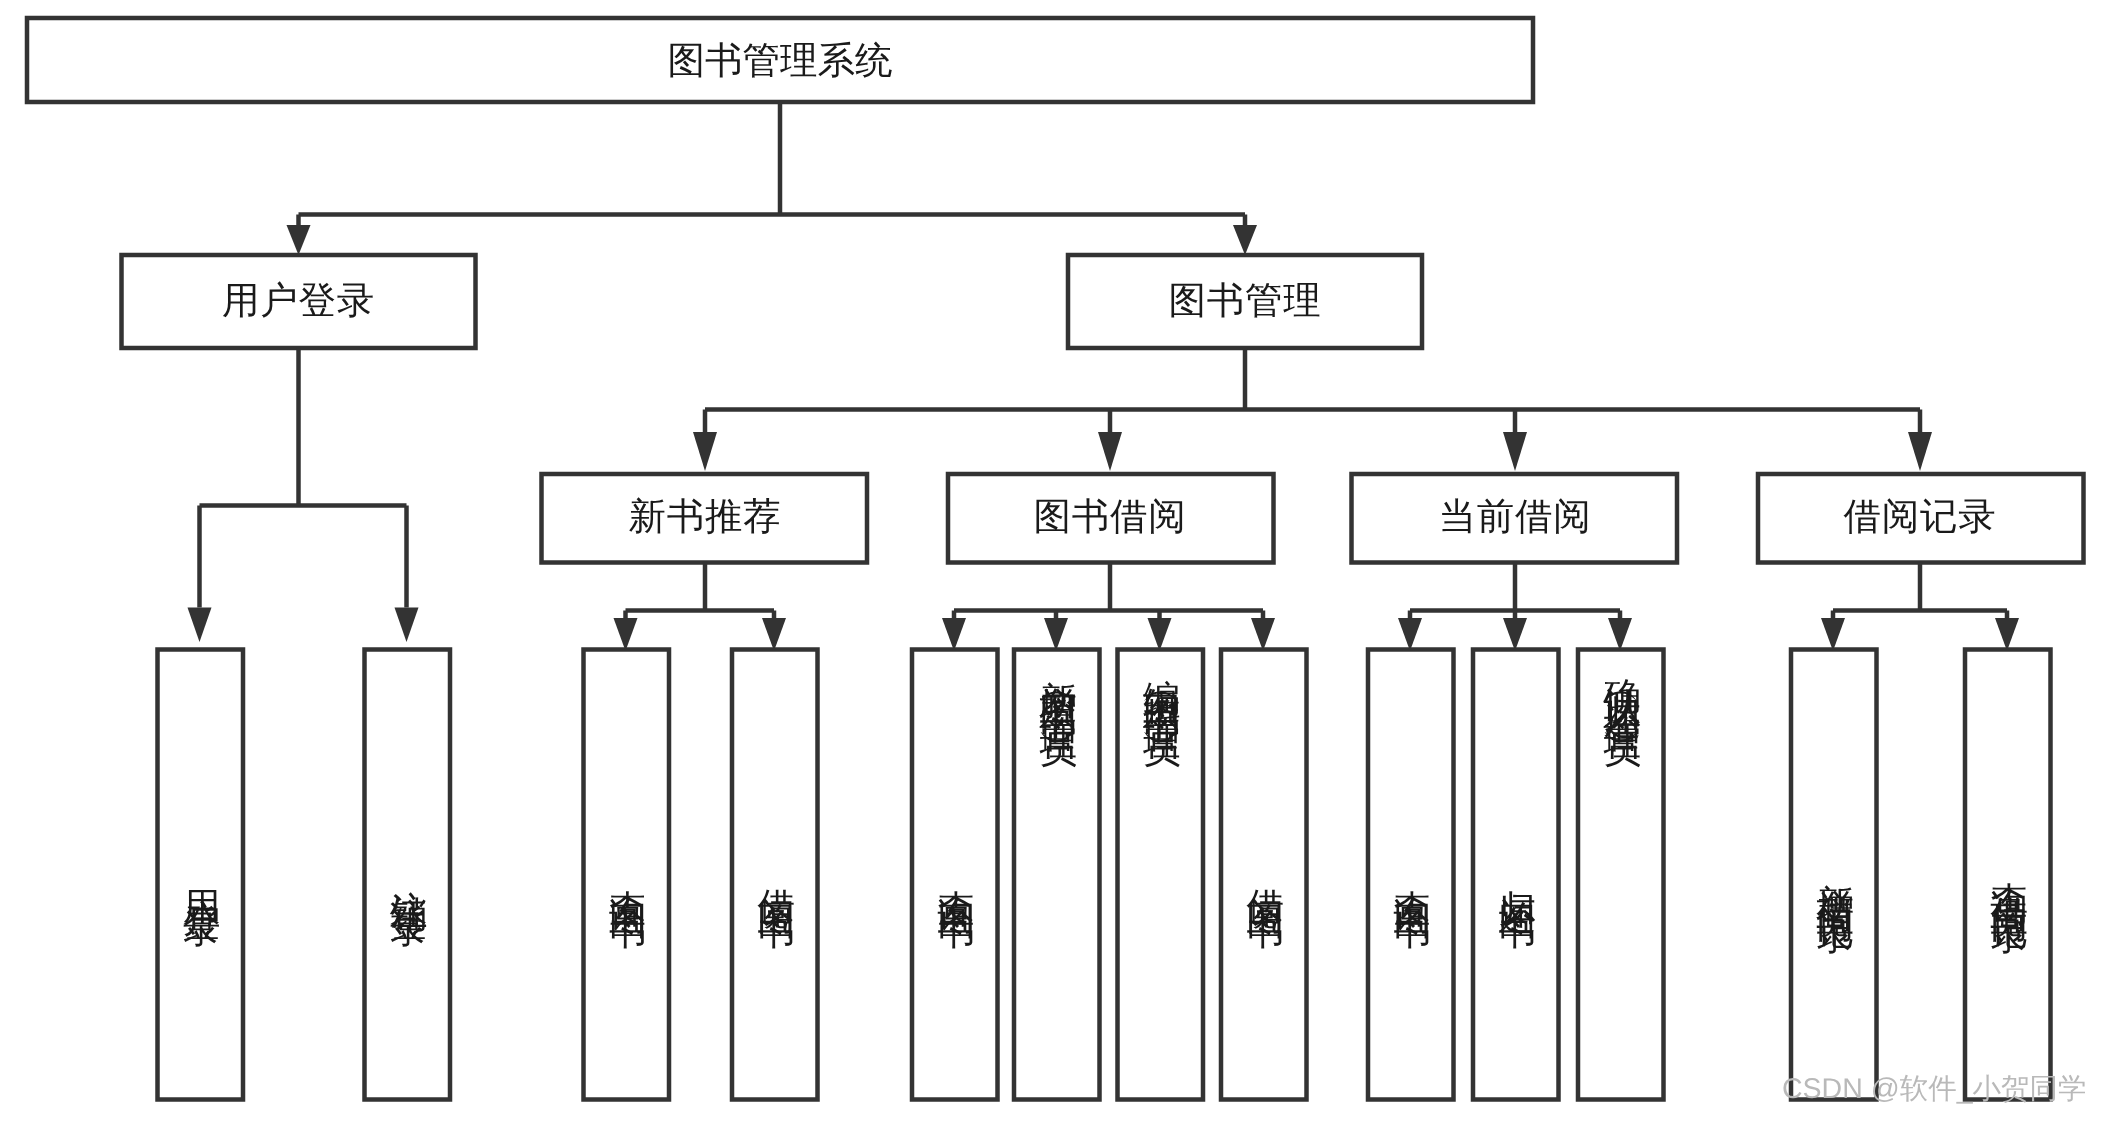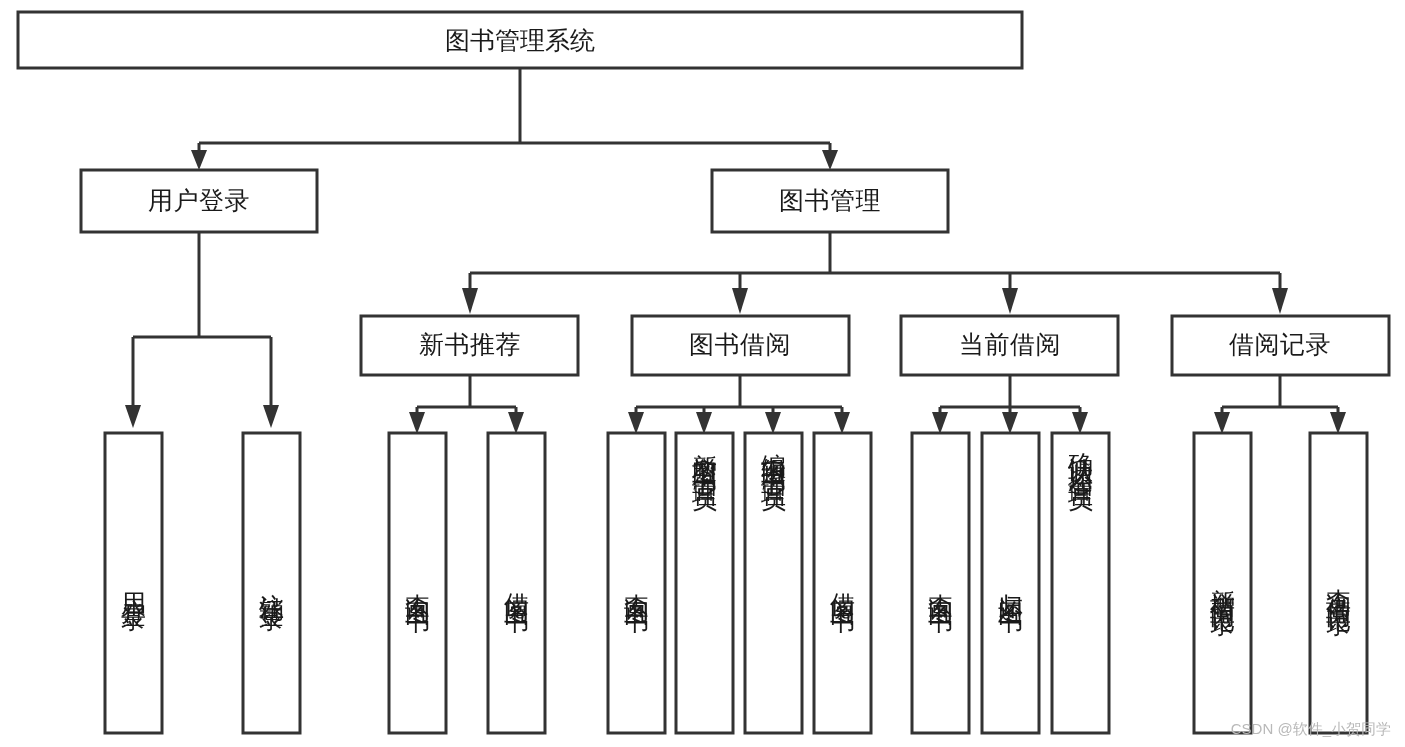--- a/index.html
+++ b/index.html
@@ -70,21 +70,21 @@
     line-height: 1;
     color: #1a1a1a;
     letter-spacing: 5px;
     white-space: nowrap;
   }
   .watermark {
     position: absolute;
     right: 14px;
     bottom: 8px;
     font-family: "Liberation Sans", "DejaVu Sans", sans-serif;
-    font-size: 15px;
+    font-size: 19px;
     color: #b9b9b9;
     white-space: nowrap;
     user-select: none;
   }
 </style>
 </head>
 <body>
 
 <div id="diagram-root">
 

